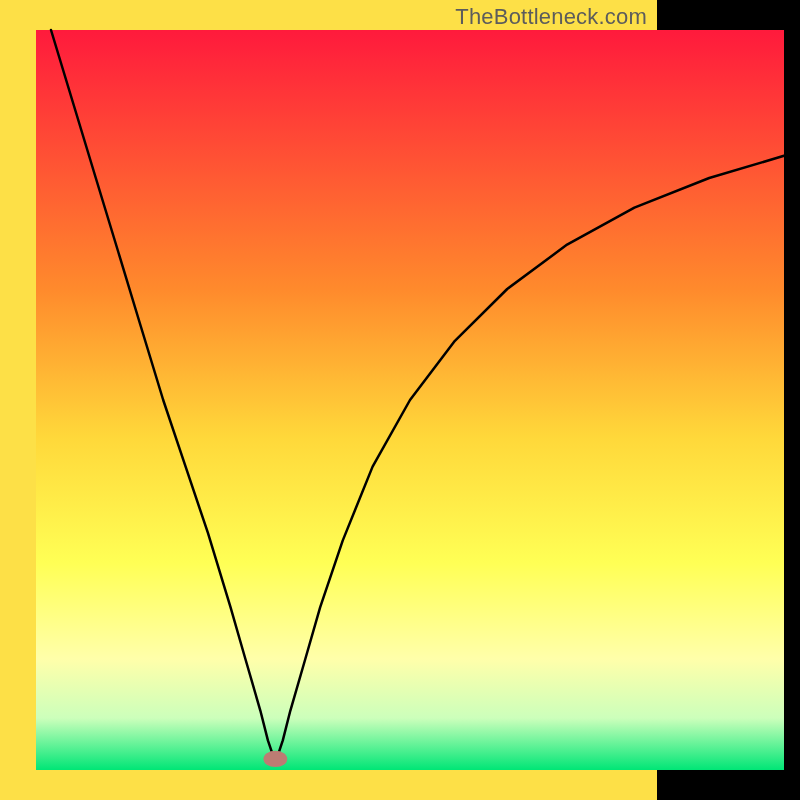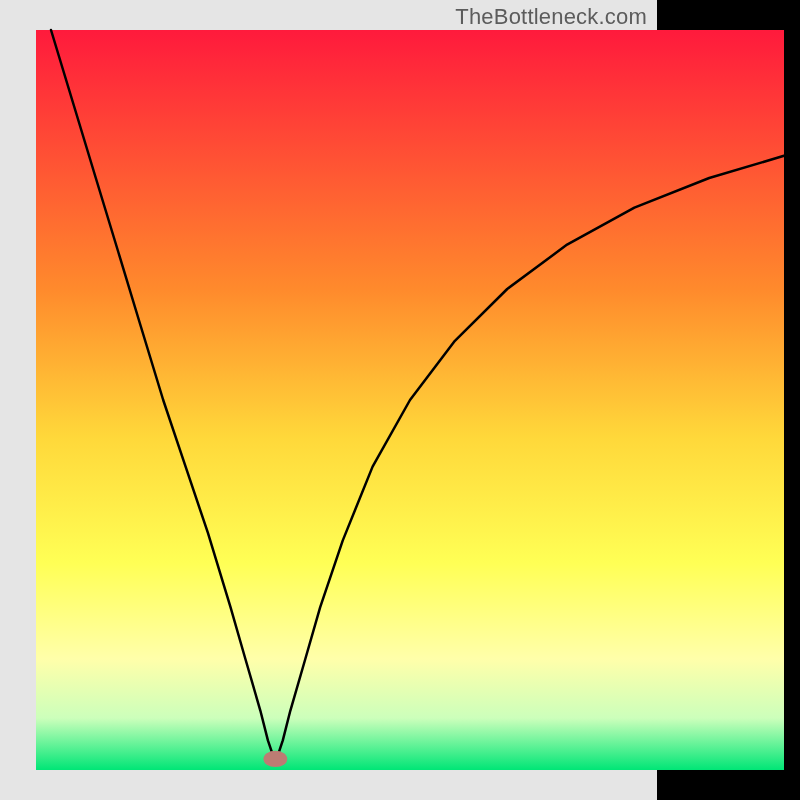--- a/index.html
+++ b/index.html
@@ -8,21 +8,21 @@
     width: 800px;
     height: 800px;
     background: #000000;
     overflow: hidden;
     font-family: Arial, Helvetica, sans-serif;
   }
   .chart-outer {
     position: relative;
     width: 657px;
     height: 800px;
-    background: #e5e5e5;
+    background: #fde047;
   }
   .watermark {
     position: absolute;
     top: 4px;
     right: 10px;
     color: #5c5c5c;
     font-size: 22px;
     font-weight: 500;
     letter-spacing: 0.2px;
     z-index: 10;

